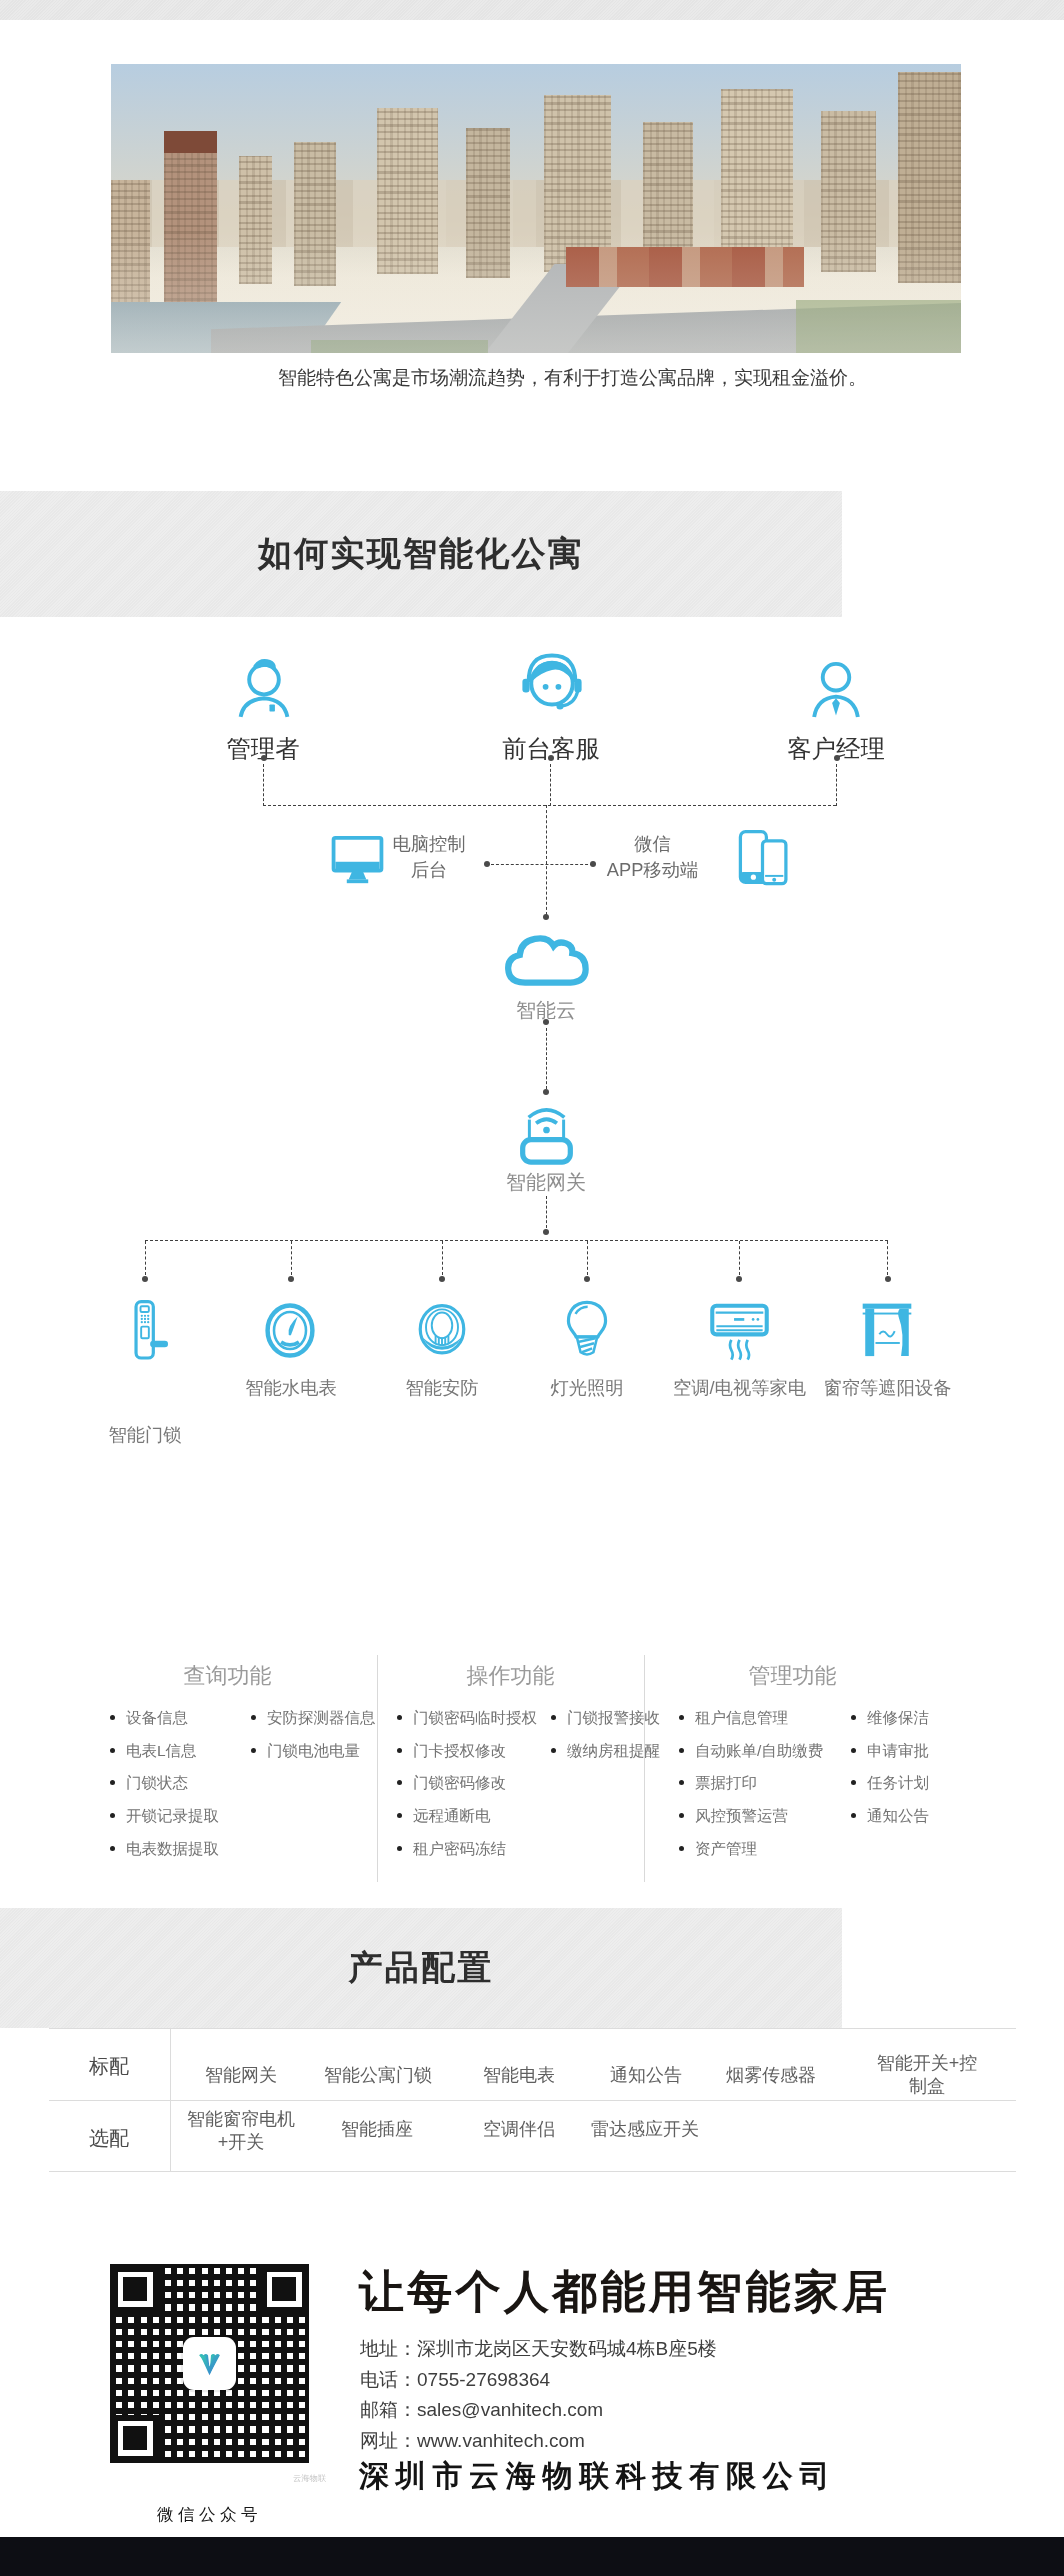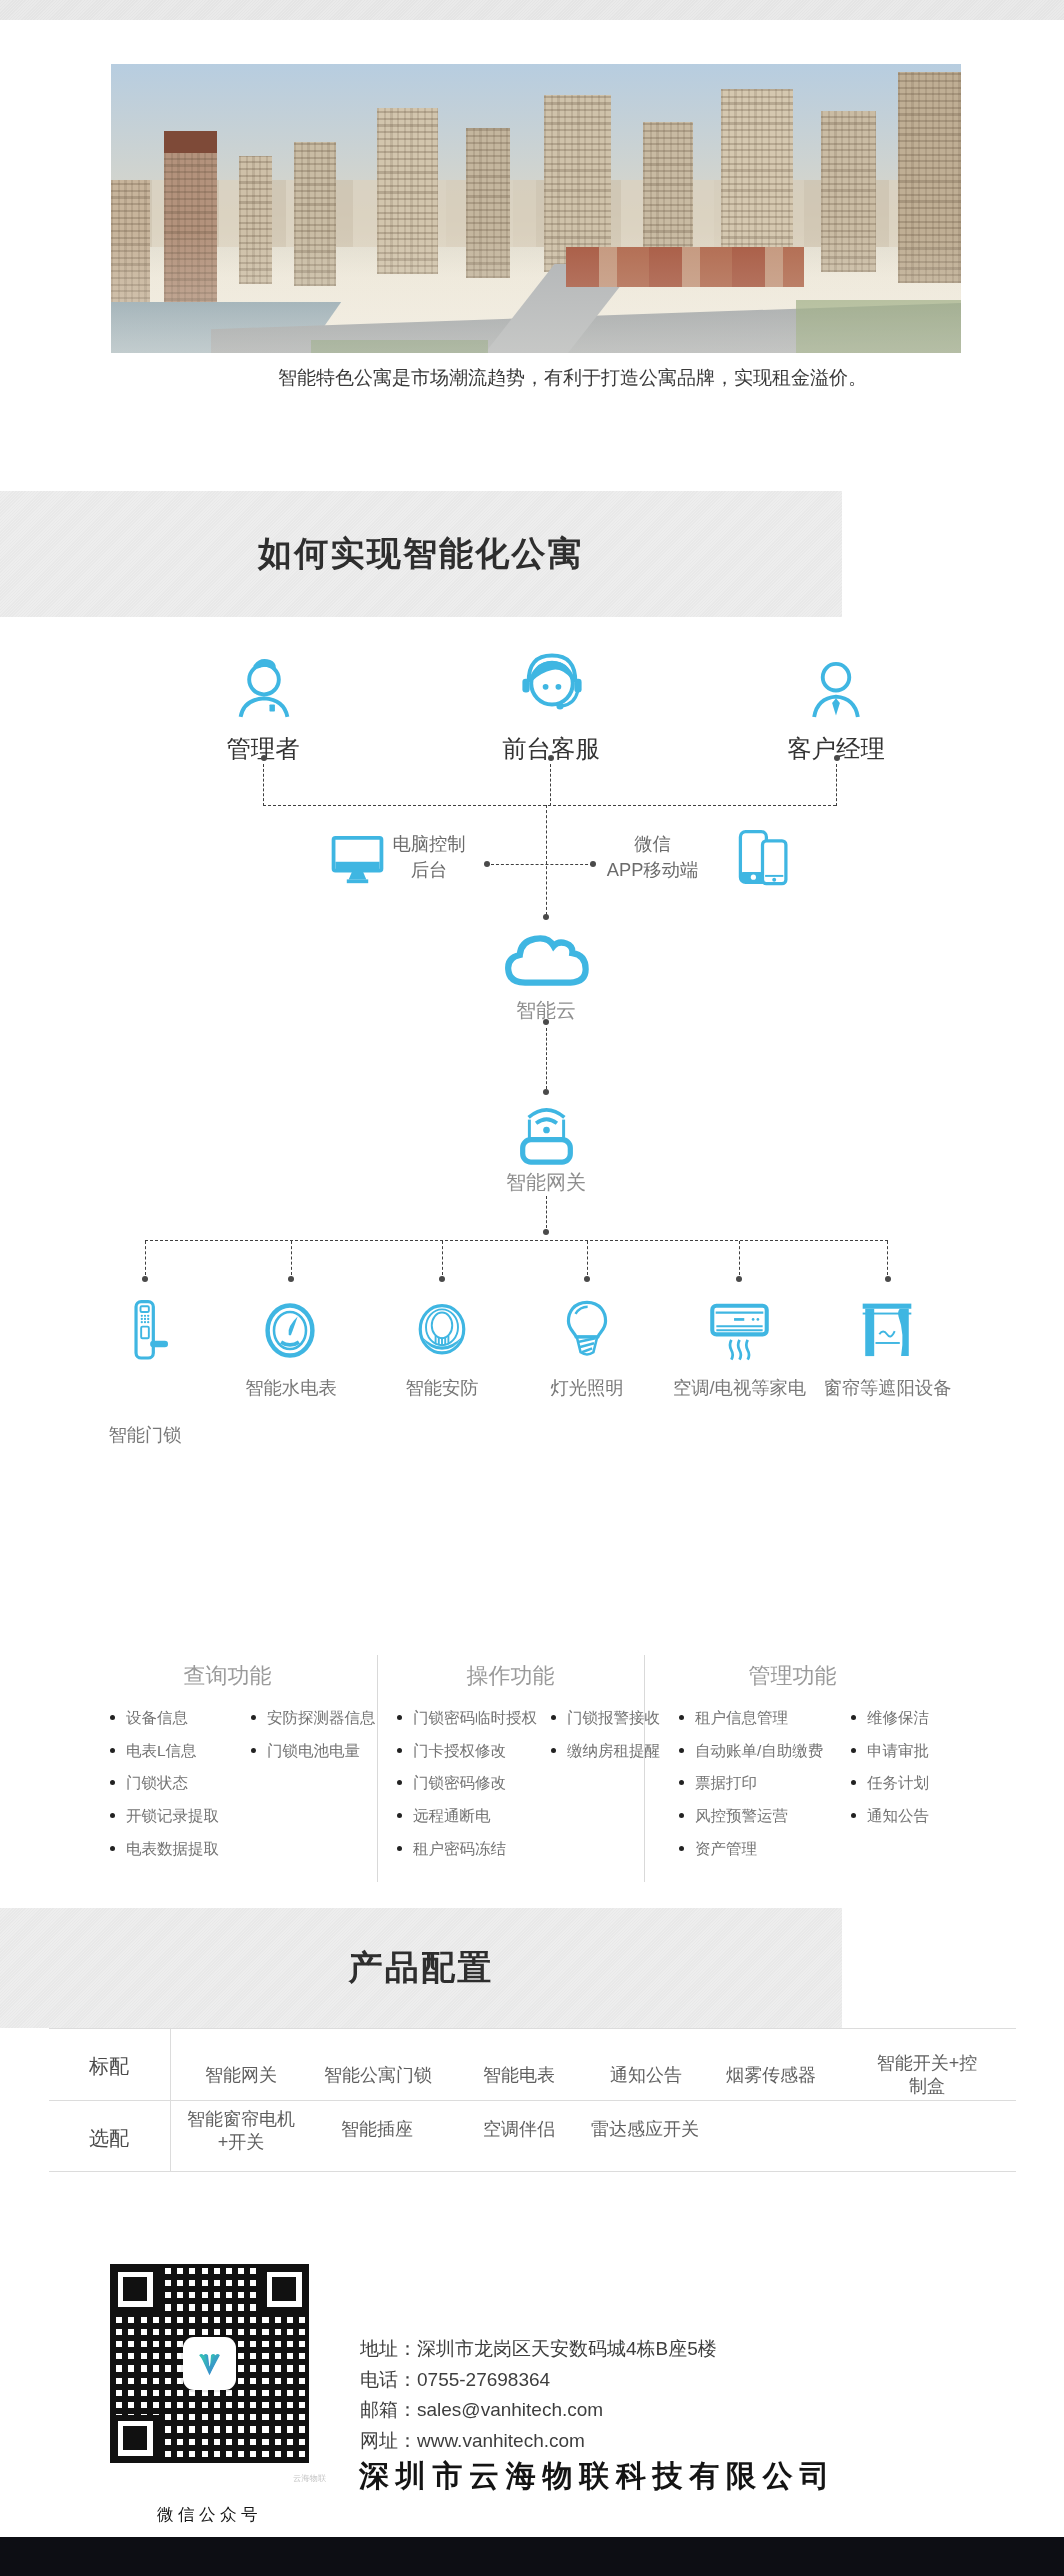--- a/index.html
+++ b/index.html
@@ -383,20 +383,21 @@
         </defs>
         <path d="M22 28 Q28 20 34 28 Q40 20 46 28 L50 62 Z" fill="url(#vg)"></path>
         <path d="M54 28 Q60 20 66 28 Q72 20 78 28 L50 80 Z" fill="url(#vg)"></path>
         <path d="M26 30 L50 82 L74 30 L62 30 L50 58 L38 30 Z" fill="url(#vg)"></path>
       </svg>
     </div>
   </div>
   <div class="watermark">云海物联</div>
   <div class="qr-caption">微信公众号</div>
 
+  <div class="headline">让每个人都能用智能家居</div>
   <div class="contact" style="top:2336px;">地址：深圳市龙岗区天安数码城4栋B座5楼</div>
   <div class="contact" style="top:2367px;">电话：0755-27698364</div>
   <div class="contact" style="top:2397px;">邮箱：sales@vanhitech.com</div>
   <div class="contact" style="top:2428px;">网址：www.vanhitech.com</div>
   <div class="company">深圳市云海物联科技有限公司</div>
 
   <div class="footer-bar"></div>
 </div>
 
 

